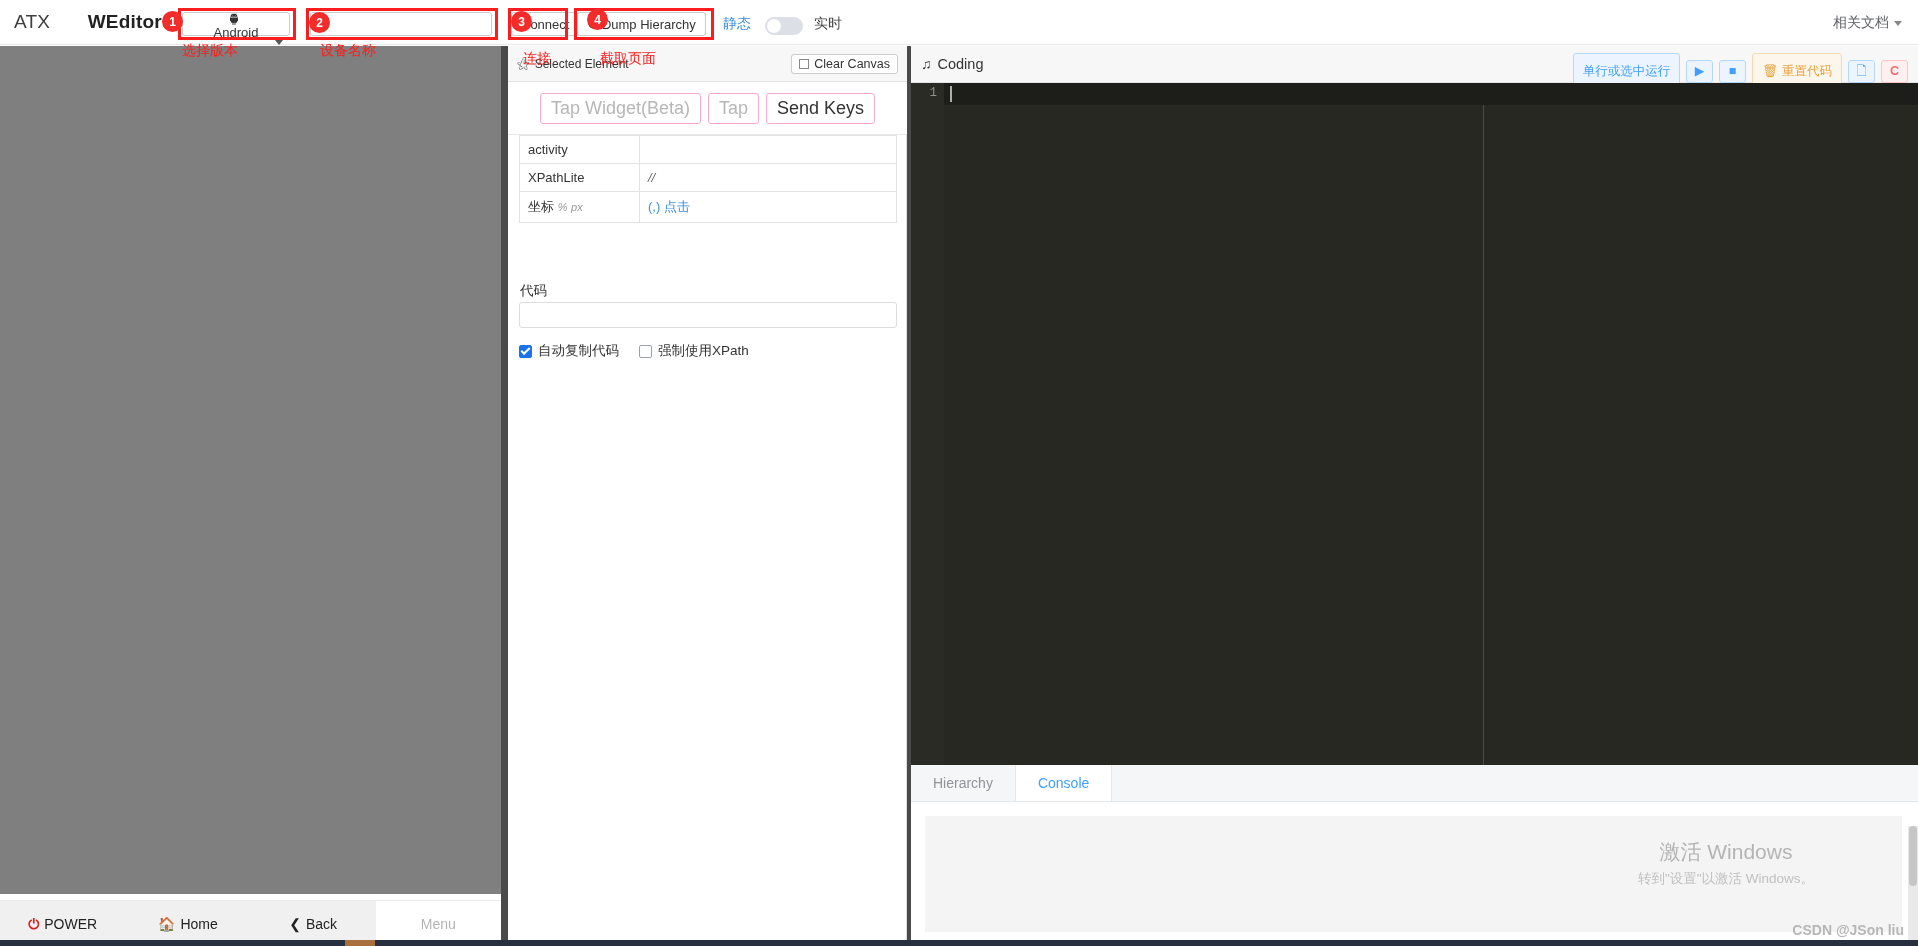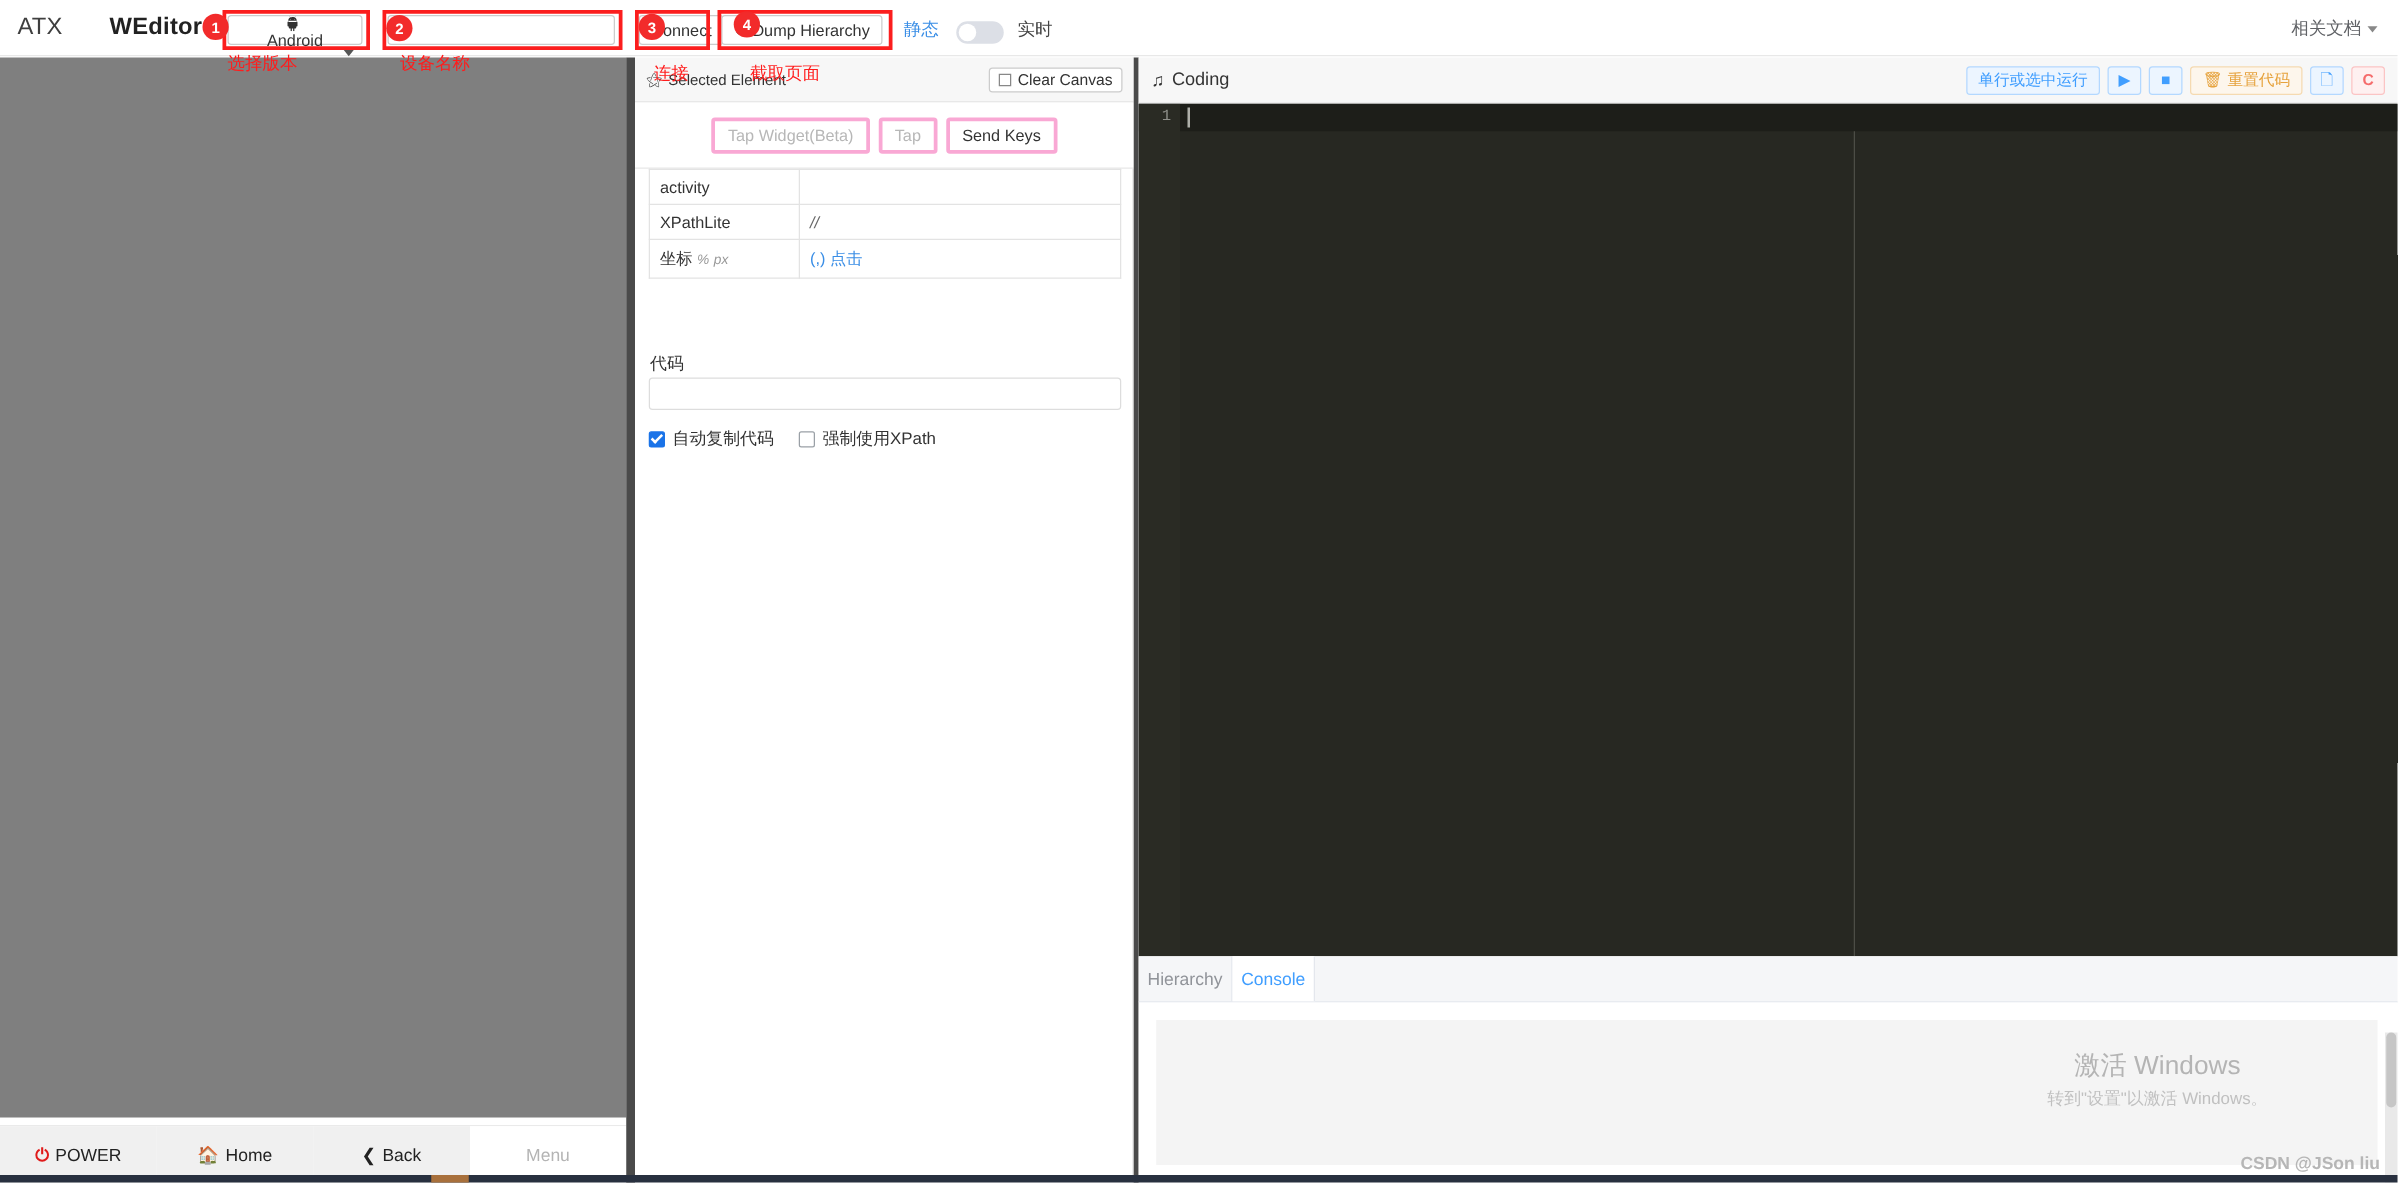--- a/index.html
+++ b/index.html
@@ -204,23 +204,23 @@
 
   #action-bar {
     position: absolute; left: 0; top: 36px;
     width: 399px; height: 53px;
     display: flex; align-items: center; justify-content: center;
     gap: 7px;
     border-bottom: 1px solid #e7e7e7;
     background: #fff;
   }
   .act-btn {
-    border: 3px solid #f9a8d4; border-radius: 3px;
+    border: 1px solid #f9a8d4; border-radius: 3px;
     background: #fff;
-    font-size: 13px; color: #333;
+    font-size: 18px; color: #333;
     padding: 4px 10px; cursor: pointer;
     font-family: "Liberation Sans", sans-serif;
   }
   .act-btn.muted { color: #b7b7b7; }
 
   
   #prop-table {
     position: absolute; left: 11px; top: 89px;
     width: 378px;
     border-collapse: collapse;
@@ -296,21 +296,21 @@
   #coding-header .note-ico { margin-right: 6px; font-size: 14px; color: #333; }
   #coding-title { font-size: 14.5px; color: #333; }
 
   #coding-actions {
     position: absolute; right: 10px; top: 7px;
     display: flex; align-items: center; gap: 6px;
   }
   .cbtn {
     border-radius: 3px;
     font-size: 12.5px;
-    padding: 4px 9px;
+    padding: 17px 9px;
     cursor: pointer;
     display: flex; align-items: center; justify-content: center;
     white-space: nowrap;
     line-height: 1;
     height: 23px;
   }
   .cbtn.blue { color: #409eff; background: #ecf5ff; border: 1px solid #b3d8ff; }
   .cbtn.icon-blue {
     color: #409eff; background: #ecf5ff; border: 1px solid #b3d8ff;
     width: 27px; padding: 0;
@@ -354,21 +354,21 @@
   
   #bottom-tabs {
     position: absolute; left: 0; top: 719px;
     width: 1007px; height: 37px;
     background: #f5f6f8;
     border-bottom: 1px solid #e4e7ed;
     display: flex; align-items: stretch;
   }
   .btab {
     display: flex; align-items: center; justify-content: center;
-    padding: 0 7px;
+    padding: 0 22px;
     font-size: 14px;
     color: #909399;
     cursor: pointer;
     border-right: 1px solid #e4e7ed;
   }
   .btab.active { color: #409eff; background: #fff; }
 
   #console-pane {
     position: absolute; left: 0; top: 756px;
     width: 1007px; height: 144px;

